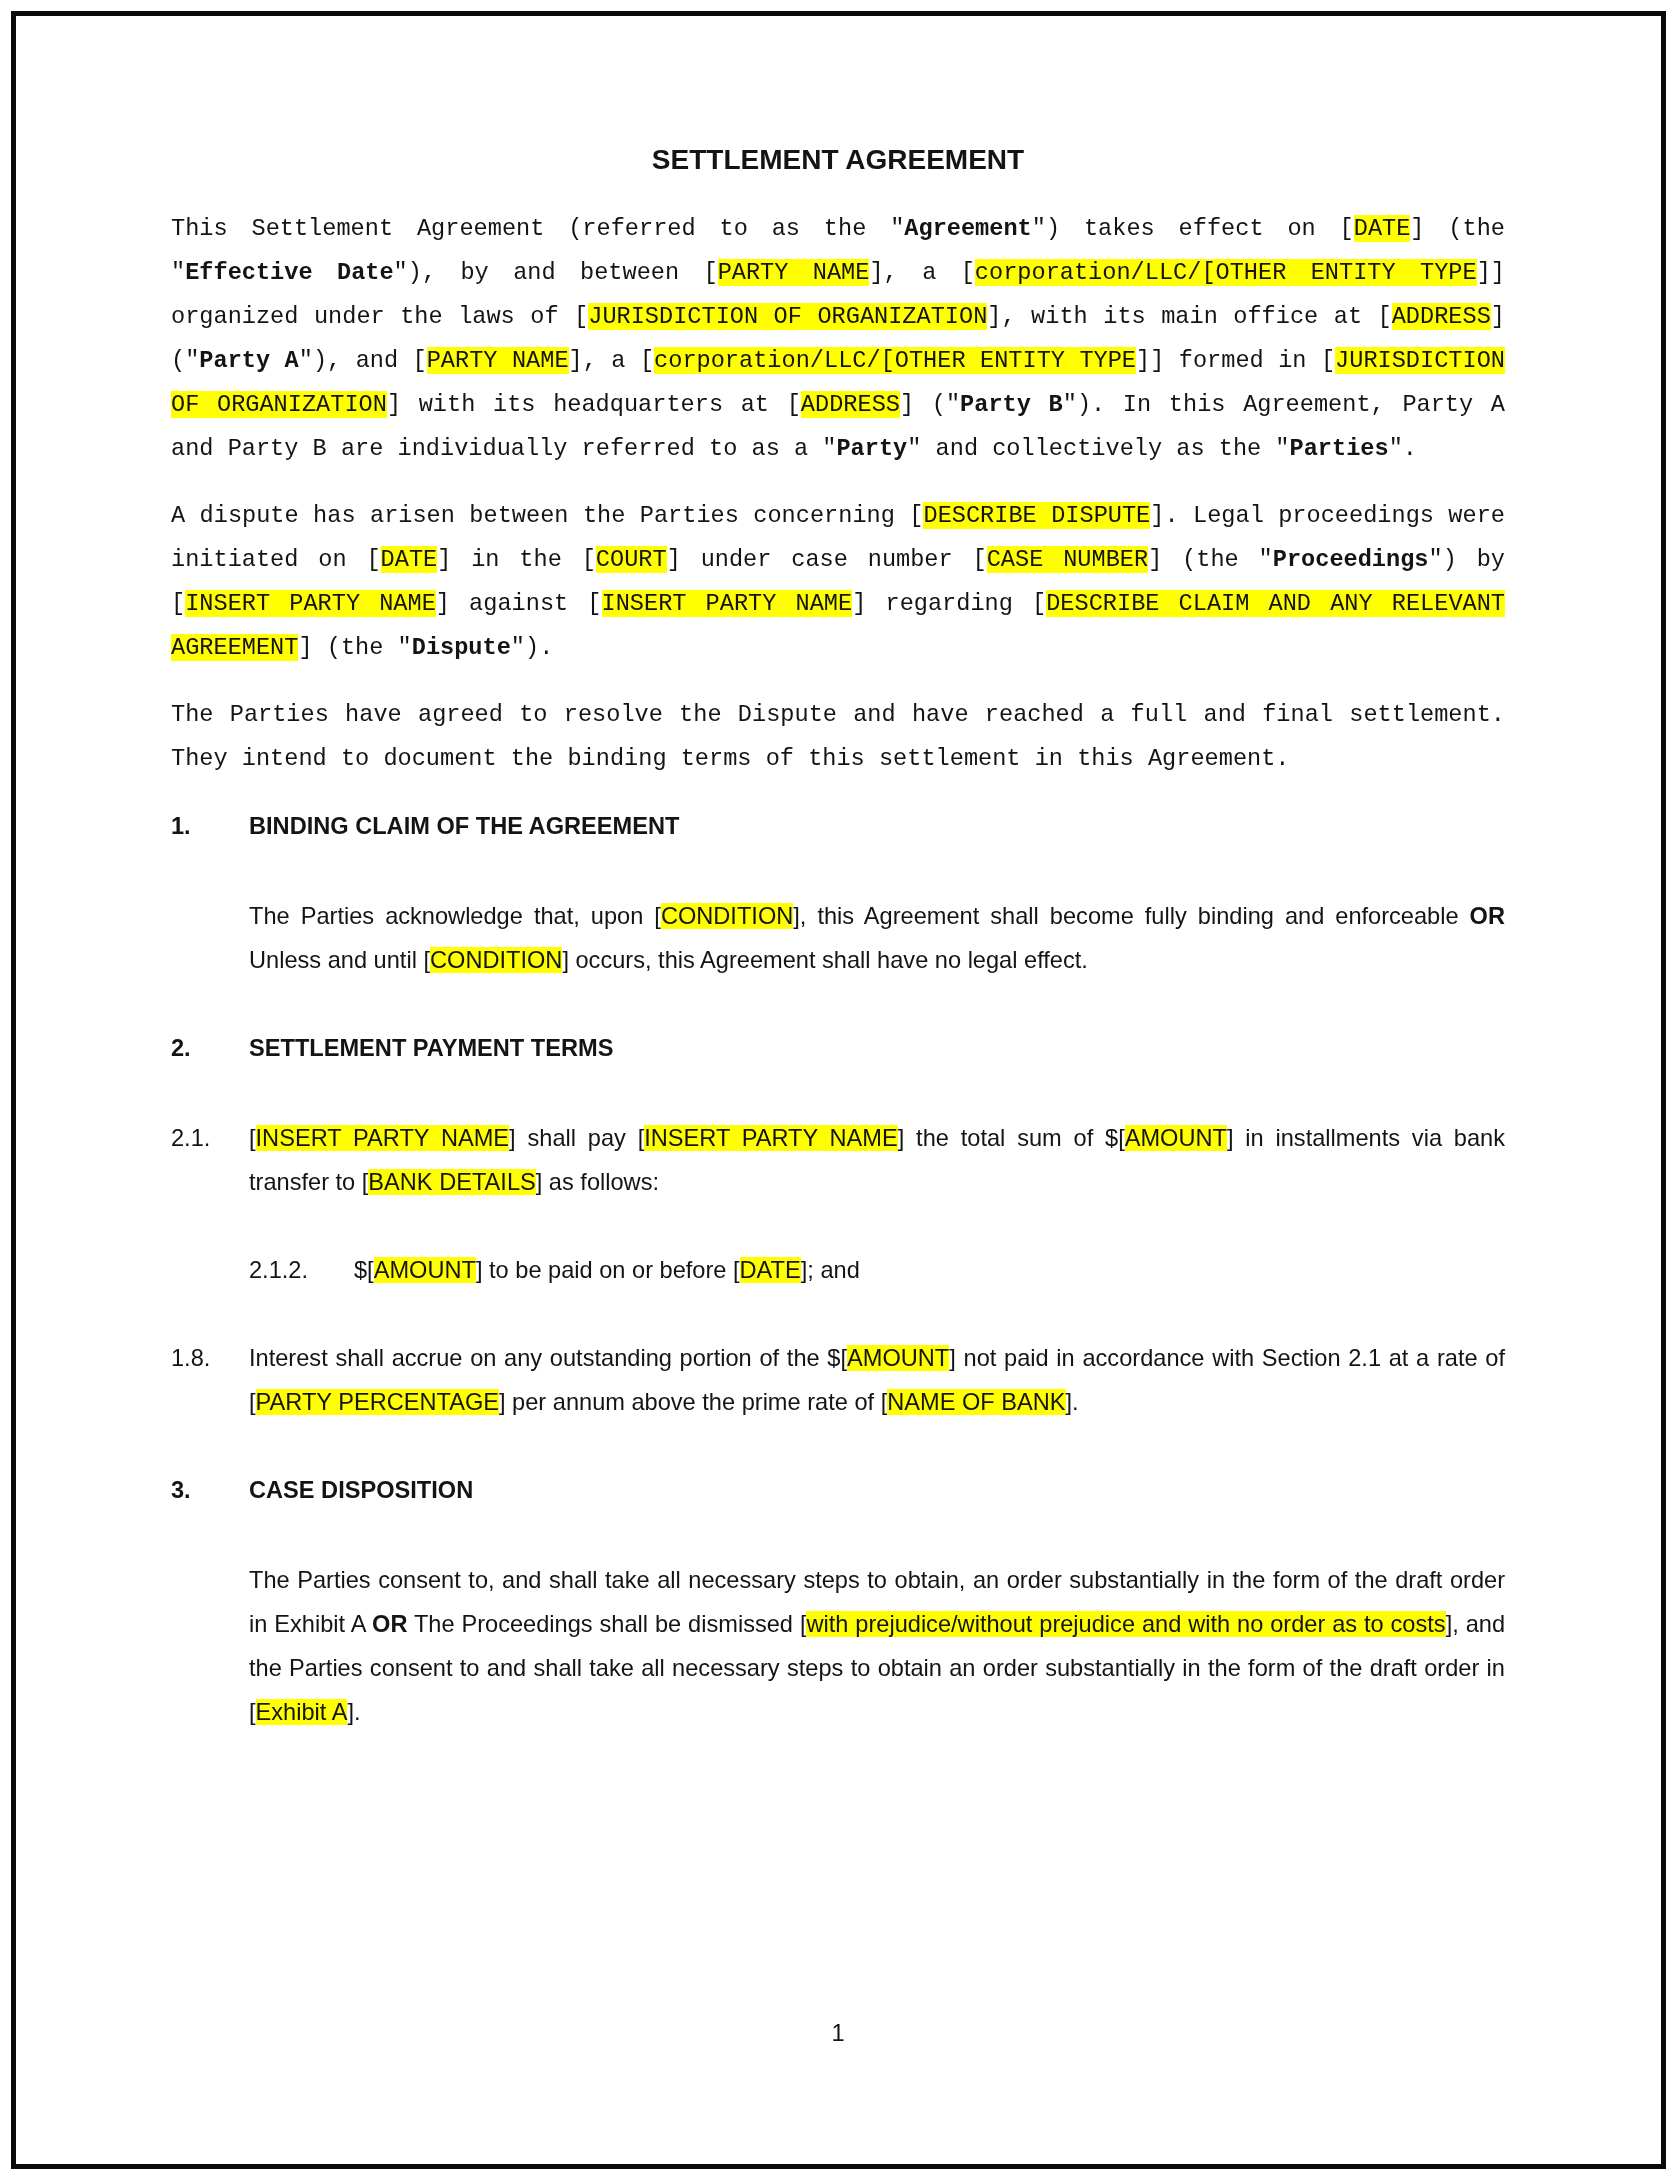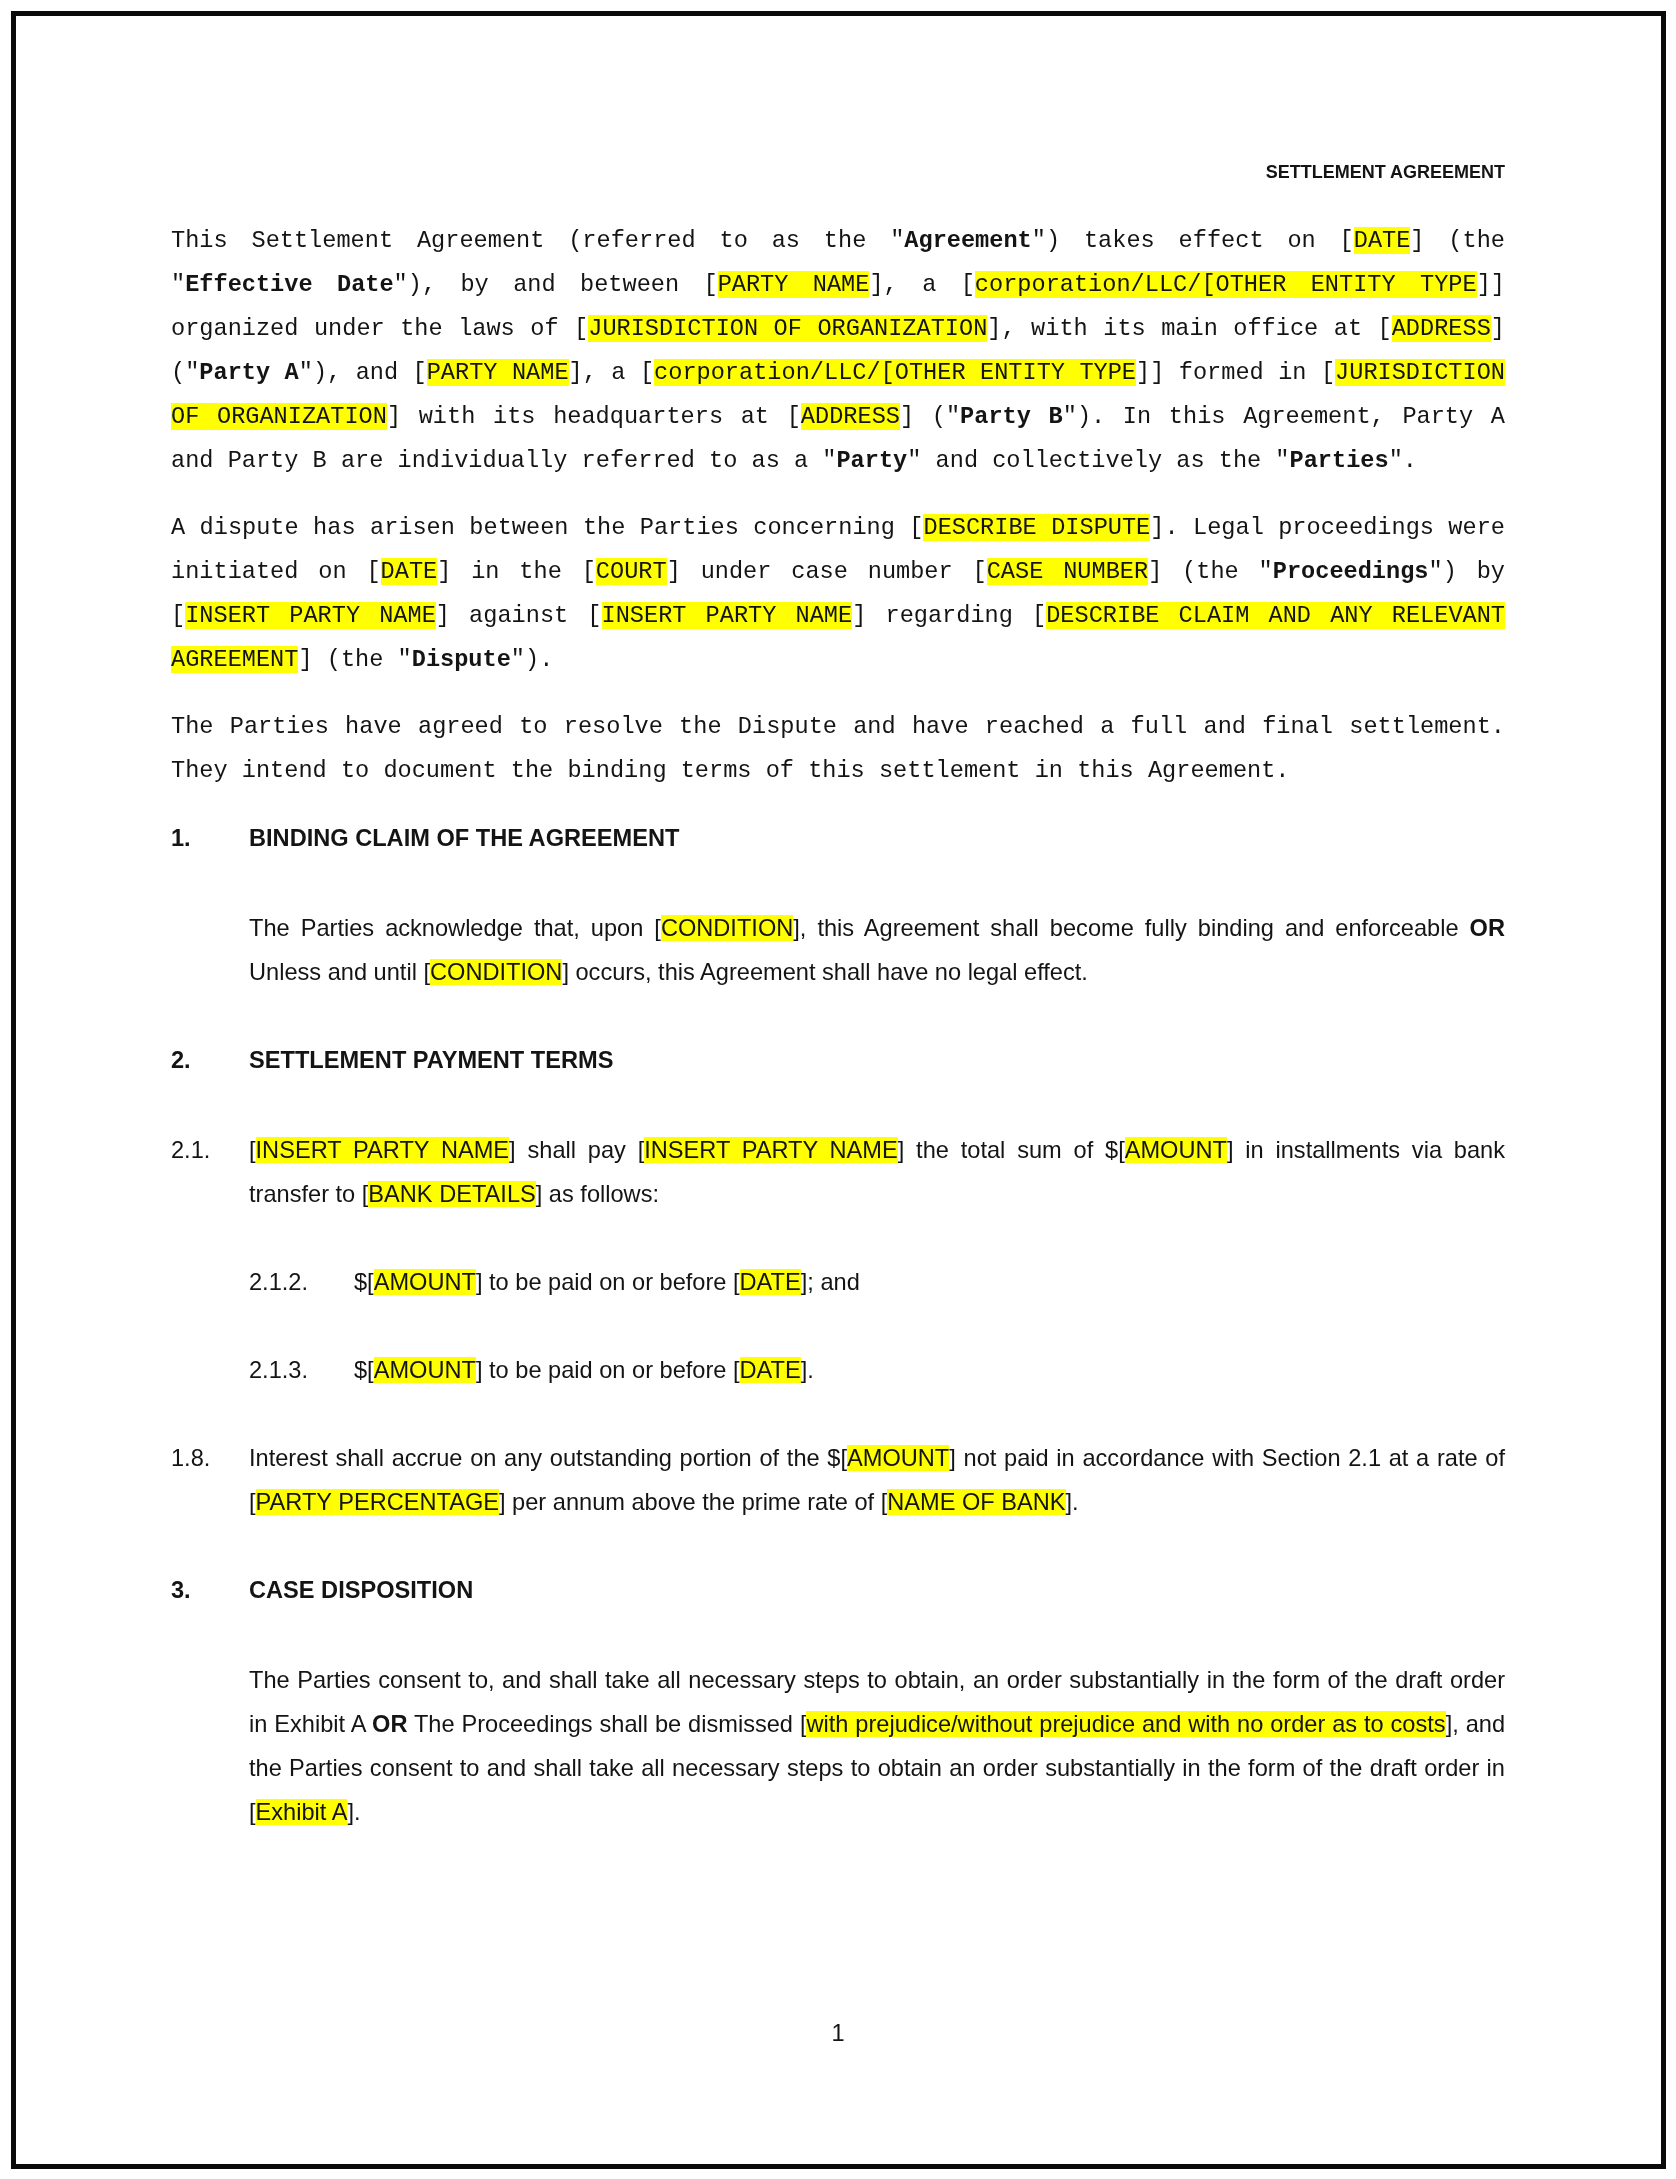--- a/index.html
+++ b/index.html
@@ -23,25 +23,24 @@
     left: 171px;
     right: 171px;
     top: 138px;
   }
   .block {
     font-size: 23.6px;
     line-height: 44px;
     text-align: justify;
   }
   .title {
-    text-align: right;
+    text-align: center;
     font-weight: 700;
-    font-size: 18px;
+    font-size: 28px;
     margin-bottom: 24.5px;
-    margin-top: 12px;
   }
   .para { margin-bottom: 23px; font-family: Liberation Mono, monospace; }
   .heading {
     position: relative;
     padding-left: 78px;
     font-weight: 700;
     margin-bottom: 46px;
     text-align: left;
   }
   .item {
@@ -76,20 +75,19 @@
   <div class="content">
       <div class="block title"><span class="b">SETTLEMENT AGREEMENT</span></div>
       <div class="block para"><span>This Settlement Agreement (referred to as the "</span><span class="b">Agreement</span><span>") takes effect on [</span><span class="hl">DATE</span><span>] (the "</span><span class="b">Effective Date</span><span>"), by and between [</span><span class="hl">PARTY NAME</span><span>], a [</span><span class="hl">corporation/LLC/[OTHER ENTITY TYPE</span><span>]] organized under the laws of [</span><span class="hl">JURISDICTION OF ORGANIZATION</span><span>], with its main office at [</span><span class="hl">ADDRESS</span><span>] ("</span><span class="b">Party A</span><span>"), and [</span><span class="hl">PARTY NAME</span><span>], a [</span><span class="hl">corporation/LLC/[OTHER ENTITY TYPE</span><span>]] formed in [</span><span class="hl">JURISDICTION OF ORGANIZATION</span><span>] with its headquarters at [</span><span class="hl">ADDRESS</span><span>] ("</span><span class="b">Party B</span><span>"). In this Agreement, Party A and Party B are individually referred to as a "</span><span class="b">Party</span><span>" and collectively as the "</span><span class="b">Parties</span><span>".</span></div>
       <div class="block para"><span>A dispute has arisen between the Parties concerning [</span><span class="hl">DESCRIBE DISPUTE</span><span>]. Legal proceedings were initiated on [</span><span class="hl">DATE</span><span>] in the [</span><span class="hl">COURT</span><span>] under case number [</span><span class="hl">CASE NUMBER</span><span>] (the "</span><span class="b">Proceedings</span><span>") by [</span><span class="hl">INSERT PARTY NAME</span><span>] against [</span><span class="hl">INSERT PARTY NAME</span><span>] regarding [</span><span class="hl">DESCRIBE CLAIM AND ANY RELEVANT AGREEMENT</span><span>] (the "</span><span class="b">Dispute</span><span>").</span></div>
       <div class="block para"><span>The Parties have agreed to resolve the Dispute and have reached a full and final settlement. They intend to document the binding terms of this settlement in this Agreement.</span></div>
       <div class="block heading"><span class="num">1.</span><span class="b">BINDING CLAIM OF THE AGREEMENT</span></div>
       <div class="block item"><span>The Parties acknowledge that, upon [</span><span class="hl">CONDITION</span><span>], this Agreement shall become fully binding and enforceable </span><span class="b">OR</span><span> Unless and until [</span><span class="hl">CONDITION</span><span>] occurs, this Agreement shall have no legal effect.</span></div>
       <div class="block heading"><span class="num">2.</span><span class="b">SETTLEMENT PAYMENT TERMS</span></div>
       <div class="block item"><span class="num">2.1.</span><span>[</span><span class="hl">INSERT PARTY NAME</span><span>] shall pay [</span><span class="hl">INSERT PARTY NAME</span><span>] the total sum of $[</span><span class="hl">AMOUNT</span><span>] in installments via bank transfer to [</span><span class="hl">BANK DETAILS</span><span>] as follows:</span></div>
       <div class="block subitem"><span class="num">2.1.2.</span><span>$[</span><span class="hl">AMOUNT</span><span>] to be paid on or before [</span><span class="hl">DATE</span><span>]; and</span></div>
-      <div class="block subitem"><span class="num">2.1.3.</span><span>$[</span><span class="hl">AMOUNT</span><span>] to be paid on or before [</span><span class="hl">DATE</span><span>].</span></div>
       <div class="block item"><span class="num">1.8.</span><span>Interest shall accrue on any outstanding portion of the $[</span><span class="hl">AMOUNT</span><span>] not paid in accordance with Section 2.1 at a rate of [</span><span class="hl">PARTY PERCENTAGE</span><span>] per annum above the prime rate of [</span><span class="hl">NAME OF BANK</span><span>].</span></div>
       <div class="block heading"><span class="num">3.</span><span class="b">CASE DISPOSITION</span></div>
       <div class="block item"><span>The Parties consent to, and shall take all necessary steps to obtain, an order substantially in the form of the draft order in Exhibit A </span><span class="b">OR</span><span> The Proceedings shall be dismissed [</span><span class="hl">with prejudice/without prejudice and with no order as to costs</span><span>], and the Parties consent to and shall take all necessary steps to obtain an order substantially in the form of the draft order in [</span><span class="hl">Exhibit A</span><span>].</span></div>
     </div>
   <div class="page-number">1</div>
 </div>
 
 
 </body></html>

